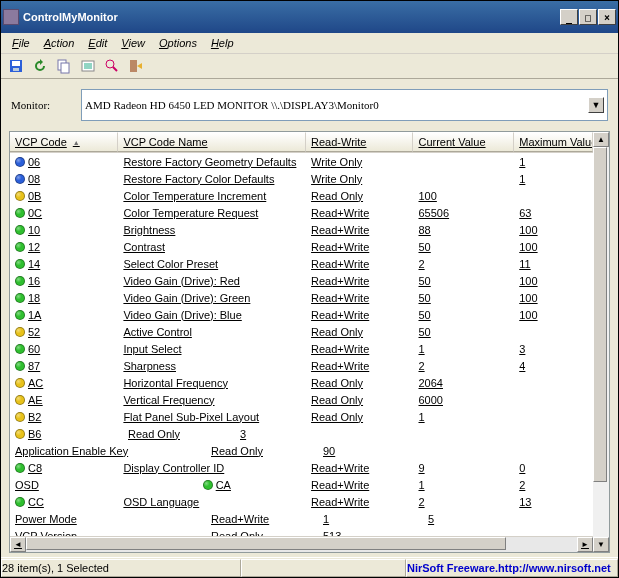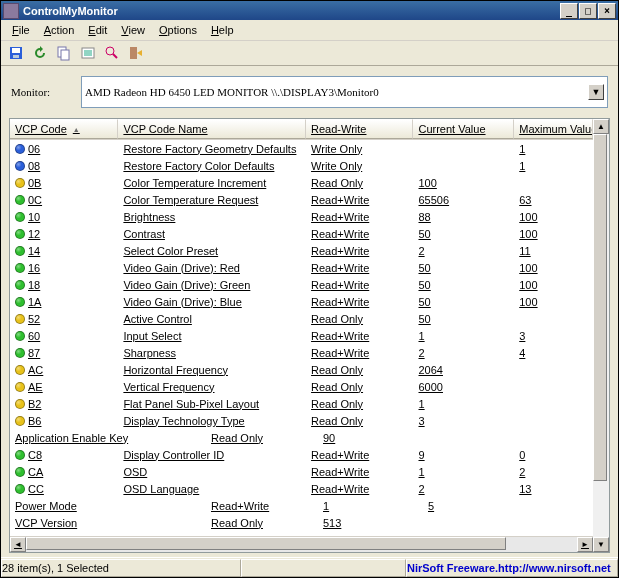--- a/index.html
+++ b/index.html
@@ -10,21 +10,21 @@
   width: 619px;
   height: 578px;
   overflow: hidden;
   display: flex;
   flex-direction: column;
   border: 1px solid #000;
 }
 .titlebar {
   background: linear-gradient(to right,#0a246a,#a6caf0 50%,#0a246a);
   background: linear-gradient(to bottom,#3a6ea5,#1f4788);
-  height: 19px;
+  height: 32px;
   display: flex;
   align-items: center;
   padding: 0 2px;
   color: #fff;
   font-weight: bold;
 }
 .titlebar .appicon {
   width: 16px; height: 16px; margin-right: 4px;
   background:#8b7a9e; border:1px solid #5a4a6e;
 }
@@ -37,20 +37,21 @@
   border-right-color:#404040; border-bottom-color:#404040;
   display:flex; align-items:center; justify-content:center;
   font-family: monospace; font-size:10px; color:#000;
   cursor:pointer;
 }
 .menubar {
   background:#ece9d8;
   display:flex;
   padding:2px 4px;
   border-bottom:1px solid #d4d0c8;
+  font-style:italic;
 }
 .menuitem { padding:2px 7px; cursor:pointer; }
 .menuitem span { text-decoration: underline; }
 .toolbar {
   background:#ece9d8;
   padding:3px 6px;
   border-bottom:1px solid #aca899;
   display:flex; gap:6px;
 }
 .tbtn {
@@ -428,21 +429,20 @@
             <div class="cell col-name">Flat Panel Sub-Pixel Layout</div>
             <div class="cell col-rw">Read Only</div>
             <div class="cell col-cur">1</div>
             <div class="cell col-max"></div>
           </div>
           <div class="row">
             <div class="cell col-code">
               <span class="bullet" style="--bc: #e8c21a;"></span>
               <span>B6</span>
             </div>
-            <div class="cell col-name">Display Technology Type</div>
             <div class="cell col-rw">Read Only</div>
             <div class="cell col-cur">3</div>
             <div class="cell col-max"></div>
           </div>
           <div class="row">
             <div class="cell col-name">Application Enable Key</div>
             <div class="cell col-rw">Read Only</div>
             <div class="cell col-cur">90</div>
             <div class="cell col-max"></div>
           </div>
@@ -450,25 +450,25 @@
             <div class="cell col-code">
               <span class="bullet" style="--bc: #2fbf2f;"></span>
               <span>C8</span>
             </div>
             <div class="cell col-name">Display Controller ID</div>
             <div class="cell col-rw">Read+Write</div>
             <div class="cell col-cur">9</div>
             <div class="cell col-max">0</div>
           </div>
           <div class="row">
+            <div class="cell col-name">OSD</div>
             <div class="cell col-code">
               <span class="bullet" style="--bc: #2fbf2f;"></span>
               <span>CA</span>
             </div>
-            <div class="cell col-name">OSD</div>
             <div class="cell col-rw">Read+Write</div>
             <div class="cell col-cur">1</div>
             <div class="cell col-max">2</div>
           </div>
           <div class="row">
             <div class="cell col-code">
               <span class="bullet" style="--bc: #2fbf2f;"></span>
               <span>CC</span>
             </div>
             <div class="cell col-name">OSD Language</div>

